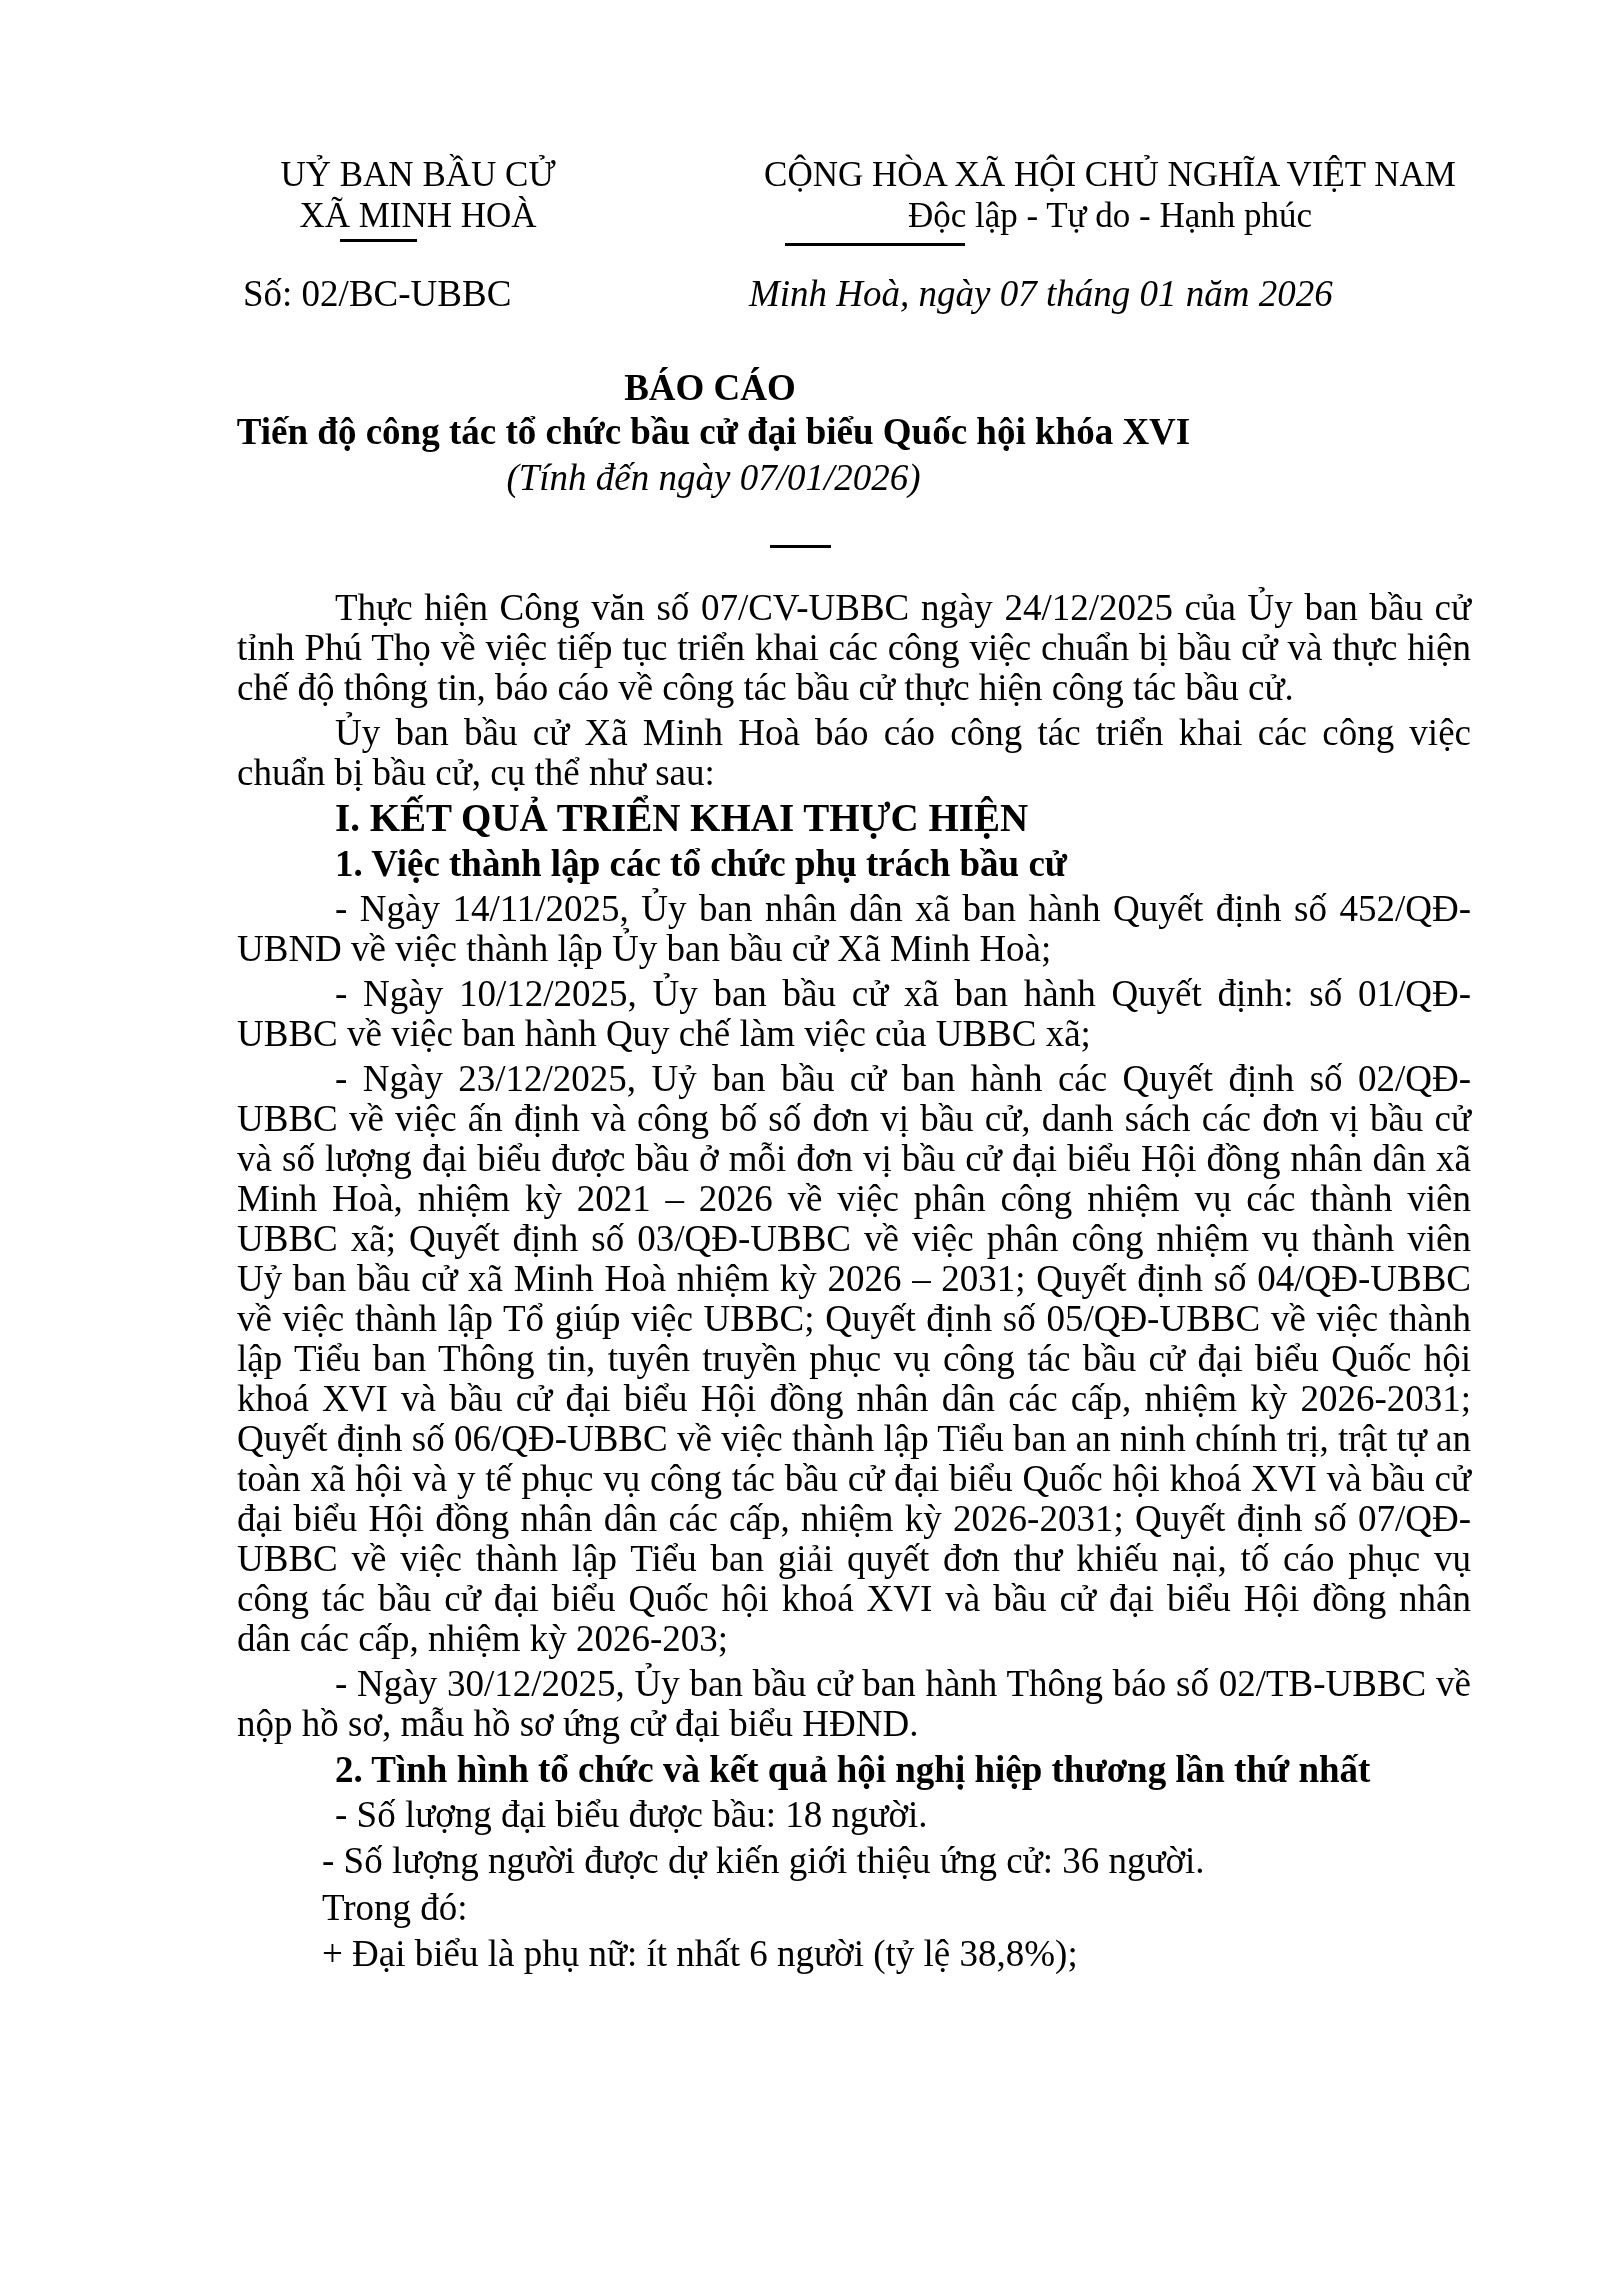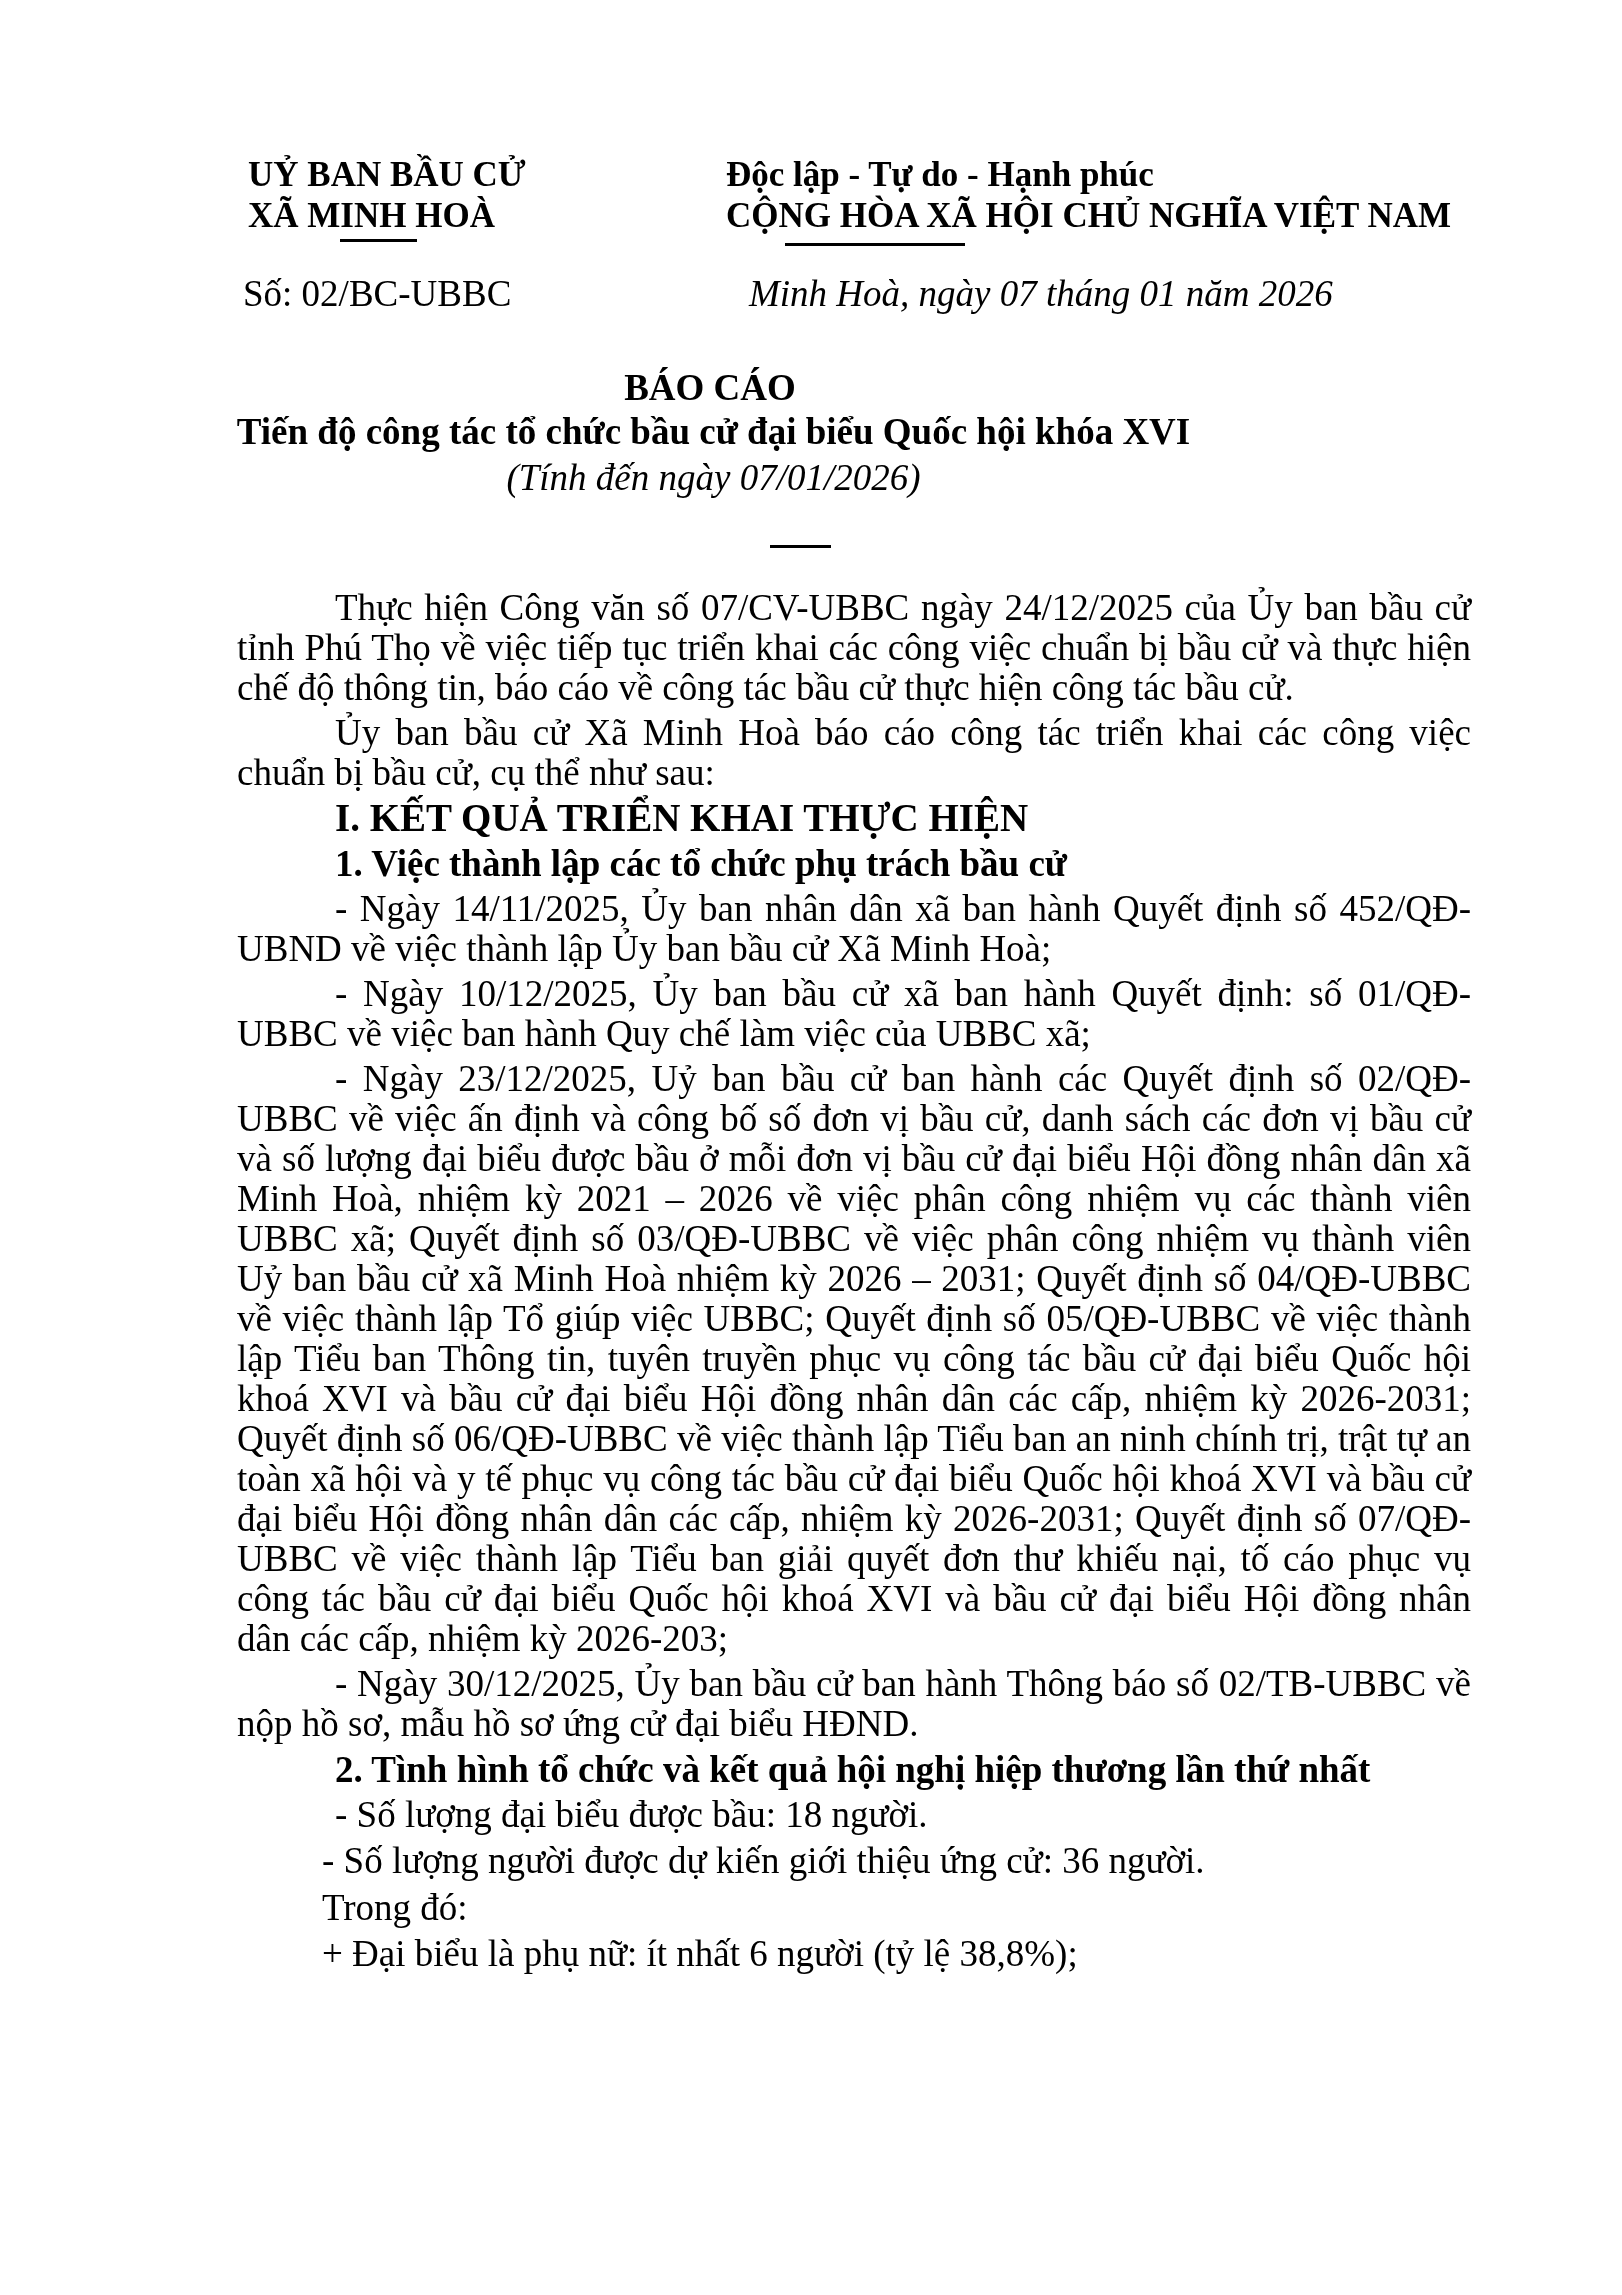--- a/index.html
+++ b/index.html
@@ -1,19 +1,19 @@
 <!DOCTYPE html>
 <html style="font-size:10.5px"><head>
 <meta charset="utf-8">
 <style>
   html, body { margin:0; padding:0; background:#ffffff; }
   body { width:1623px; height:2295px; position:relative; overflow:hidden;
          font-family:"Liberation Serif","DejaVu Serif",serif; color:#000; }
   .abs { position:absolute; white-space:nowrap; }
-  .hdr { font-size:35px; font-weight:bold; line-height:41px; }
+  .hdr { font-size:35px; font-weight:normal; text-align:center; line-height:41px; }
   .rule { position:absolute; height:3.3px; background:#000; }
   .so { font-size:37px; }
   .date { font-size:37px; font-style:italic;text-align:center; }
   .title-block { position:absolute; left:0; width:1342px; text-align:center; }
   .t-main { font-size:37px; font-weight:bold; line-height:43px; }
   .t-sub { font-size:37px; font-weight:bold; line-height:46px; }
   .t-ital { font-size:37px; font-style:italic; line-height:46px; }
   .body-text { position:absolute; left:237px; width:1234px; font-size:37px; line-height:40px; text-align:justify; }
   .p { margin:0 0 5.2px 0; text-indent:98px; }
   .h { margin:0 0 5.2px 0; padding-left:98px; font-weight:bold; }
@@ -23,22 +23,22 @@
 </head>
 <body>
 
 <div class="abs hdr" style="left:248px; top:154px; width:340px;">
   <div>UỶ BAN BẦU CỬ</div>
   <div>XÃ MINH HOÀ</div>
 </div>
 <div class="rule" style="left:340px; top:239px; width:77px;"></div>
 
 <div class="abs hdr" style="left:726px; top:154px; width:768px;">
+  <div>CỘNG HÒA XÃ HỘI CHỦ NGHĨA VIỆT NAM</div>
   <div>Độc lập - Tự do - Hạnh phúc</div>
-  <div>CỘNG HÒA XÃ HỘI CHỦ NGHĨA VIỆT NAM</div>
 </div>
 <div class="rule" style="left:785px; top:243px; width:180px;"></div>
 
 <div class="abs so" style="left:243px; top:272px;">Số: 02/BC-UBBC</div>
 <div class="abs date" style="left:749px; top:272px;">Minh Hoà, ngày  07 tháng  01 năm 2026</div>
 
 <div class="title-block" style="top:366px;">
   <div class="t-main" style="margin-left:78px;">BÁO CÁO</div>
   <div class="t-sub" style="margin-left:85px;">Tiến độ công tác tổ chức bầu cử đại biểu Quốc hội khóa XVI</div>
   <div class="t-ital" style="margin-left:85px;">(Tính đến ngày 07/01/2026)</div>

